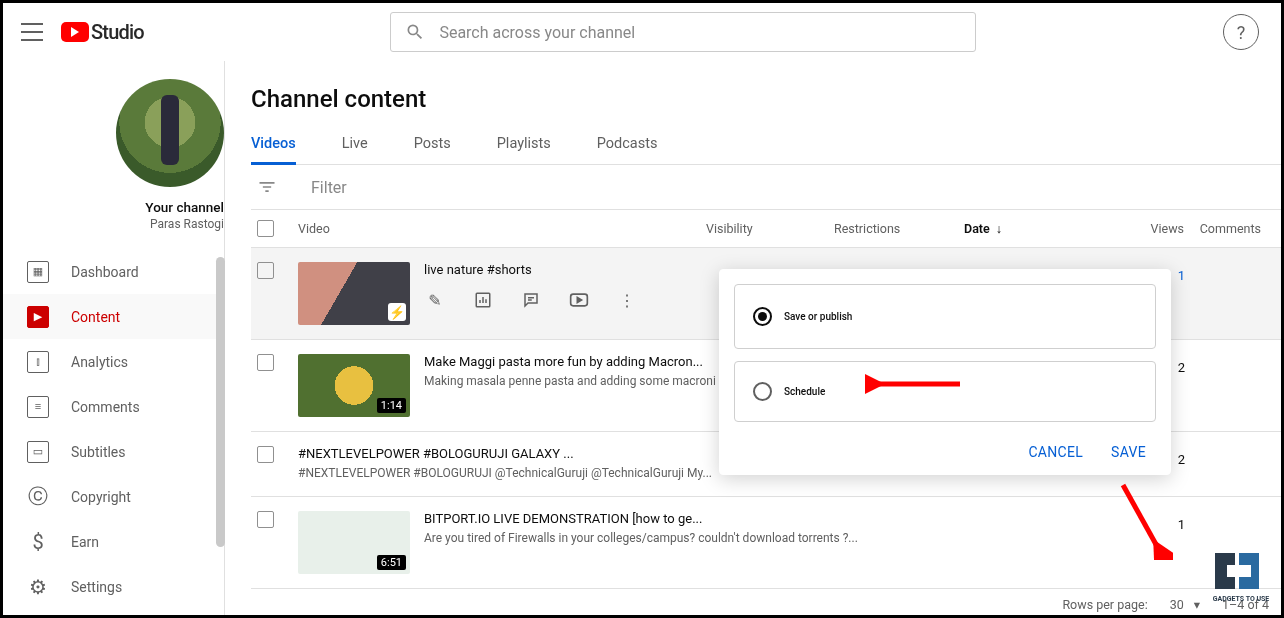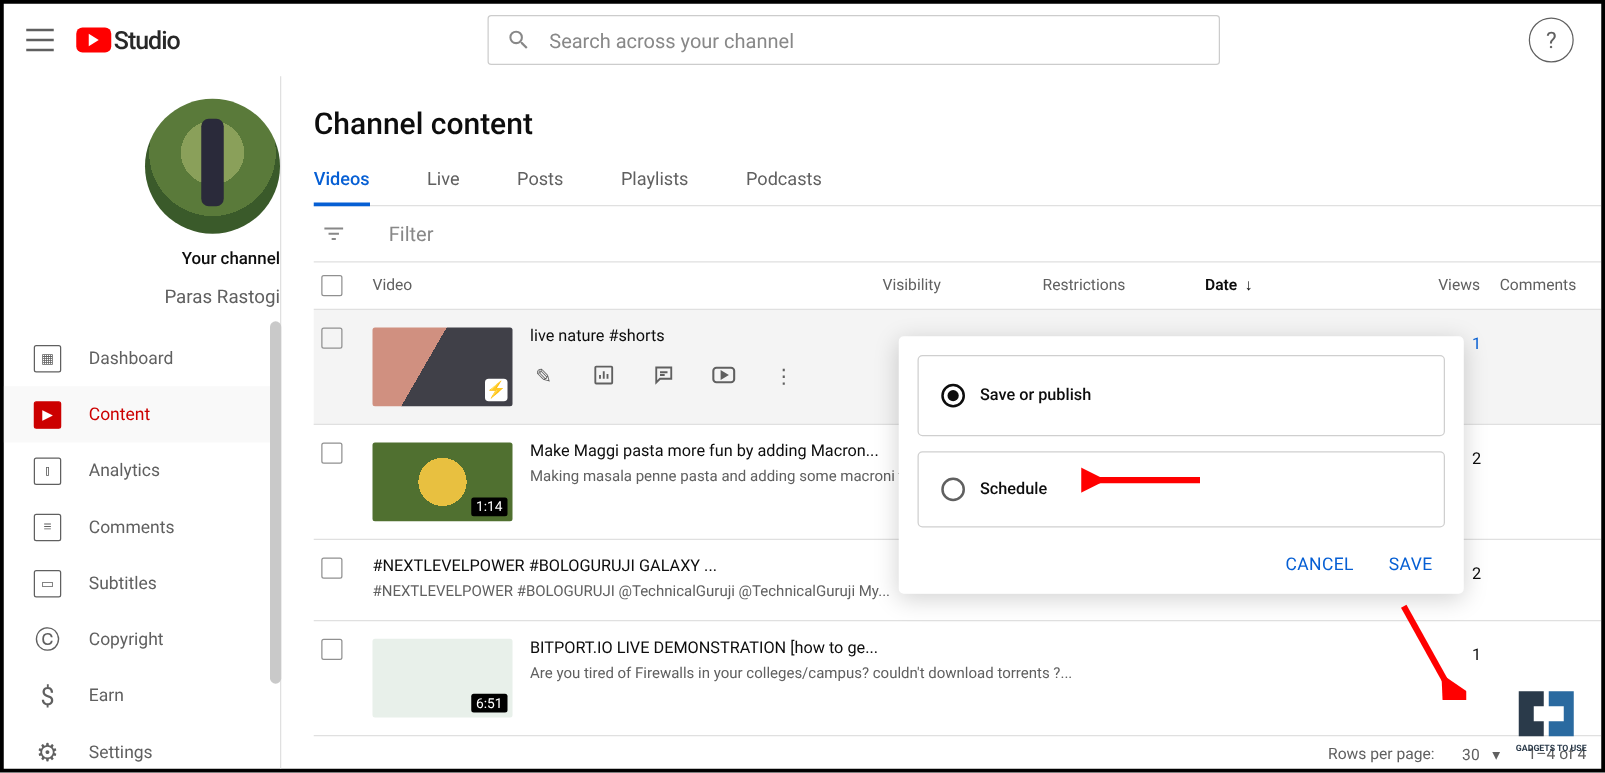--- a/index.html
+++ b/index.html
@@ -15,21 +15,21 @@
 .search{width:586px;height:40px;border:1px solid #ccc;border-radius:3px;display:flex;align-items:center;padding:0 14px;gap:14px;color:#888}
 .search svg{width:20px;height:20px;fill:#888}
 .help-btn{width:36px;height:36px;border:1.5px solid #606060;border-radius:50%;display:flex;align-items:center;justify-content:center;color:#606060;font-size:18px;cursor:pointer;margin-right:4px}
 .layout{display:flex;height:calc(100% - 58px)}
 .sidebar{width:222px;border-right:1px solid #e0e0e0;display:flex;flex-direction:column;position:relative}
 .sb-scroll{position:absolute;right:-1px;top:196px;width:9px;height:290px;background:#c9c9c9;border-radius:5px}
 .channel-block{padding:18px 0 14px;display:flex;flex-direction:column;align-items:flex-end}
 .avatar{width:108px;height:108px;border-radius:50%;background:radial-gradient(circle at 50% 40%,#8aa05a 0 30%,#5a7a3a 30% 60%,#3a5a2a 60% 100%);position:relative;overflow:hidden}
 .avatar::after{content:"";position:absolute;left:42%;top:15%;width:18px;height:70px;background:#2a2a3a;border-radius:6px}
 .ch-name{margin-top:12px;font-size:13.5px;font-weight:500;color:#0d0d0d}
-.ch-sub{font-size:15px;color:#606060;margin-top:13px}
+.ch-sub{font-size:12px;color:#606060;margin-top:2px}
 .nav{list-style:none;padding-top:4px}
 .nav li{display:flex;align-items:center;gap:22px;padding:0 24px;height:45px;font-size:14px;color:#606060;cursor:pointer}
 .nav li.active{color:#cc0000;background:#f9f9f9}
 .nav-ic{width:22px;height:22px;display:flex;align-items:center;justify-content:center;border:1.5px solid currentColor;border-radius:2px;font-size:11px}
 .nav-ic.nobord{border:none;font-size:20px}
 .main{flex:1;padding:24px 0 0 26px;position:relative;overflow:hidden}
 .page-title{font-size:24px;font-weight:500;color:#0d0d0d;margin-bottom:22px}
 .tabs{display:flex;gap:46px;border-bottom:1px solid #e0e0e0;margin-right:0}
 .tab{font-size:14.5px;color:#606060;padding-bottom:12px;cursor:pointer;position:relative}
 .tab.active{color:#065fd4;font-weight:500}
@@ -56,21 +56,21 @@
 .row-views{position:absolute;right:96px;top:20px;font-size:13px;color:#0d0d0d}
 .row-views.lnk{color:#065fd4}
 .hover-tools{display:flex;gap:26px;margin-top:12px;color:#606060}
 .hover-tools span{cursor:pointer;width:22px;height:22px;display:flex;align-items:center;justify-content:center}
 .popover{position:absolute;left:716px;top:266px;width:452px;background:#fff;border:1px solid #fff;border-radius:4px;box-shadow:0 4px 20px rgba(0,0,0,.18);z-index:20;padding:14px 14px 8px}
 .pop-box{border:1px solid #cfcfcf;border-radius:4px;padding:16px 18px;margin-bottom:12px}
 .radio-row{display:flex;align-items:center;gap:12px;padding:6px 0;cursor:pointer}
 .radio{width:19px;height:19px;border:2px solid #606060;border-radius:50%;flex-shrink:0;position:relative}
 .radio.on{border-color:#0d0d0d}
 .radio.on::after{content:"";position:absolute;inset:3px;background:#0d0d0d;border-radius:50%}
-.r-label{font-size:13px;color:#0d0d0d}
+.r-label{font-size:10px;color:#0d0d0d}
 .r-label.head{font-weight:500}
 .sub-opts{padding-left:30px}
 .pop-actions{display:flex;justify-content:flex-end;gap:28px;padding:10px 10px 6px}
 .pop-btn{font-size:14px;font-weight:400;color:#065fd4;cursor:pointer;letter-spacing:.3px}
 .arrow{position:absolute;z-index:30}
 .arrow svg{display:block}
 .pager{position:absolute;right:12px;bottom:3px;display:flex;align-items:flex-start;gap:22px;font-size:12.5px;color:#606060}
 .pager .sel{display:flex;align-items:center;gap:10px;cursor:pointer}
 .watermark{position:absolute;right:8px;bottom:8px;z-index:50}
 .t1{background:linear-gradient(120deg,#d09080 0 40%,#404048 40% 100%)}

